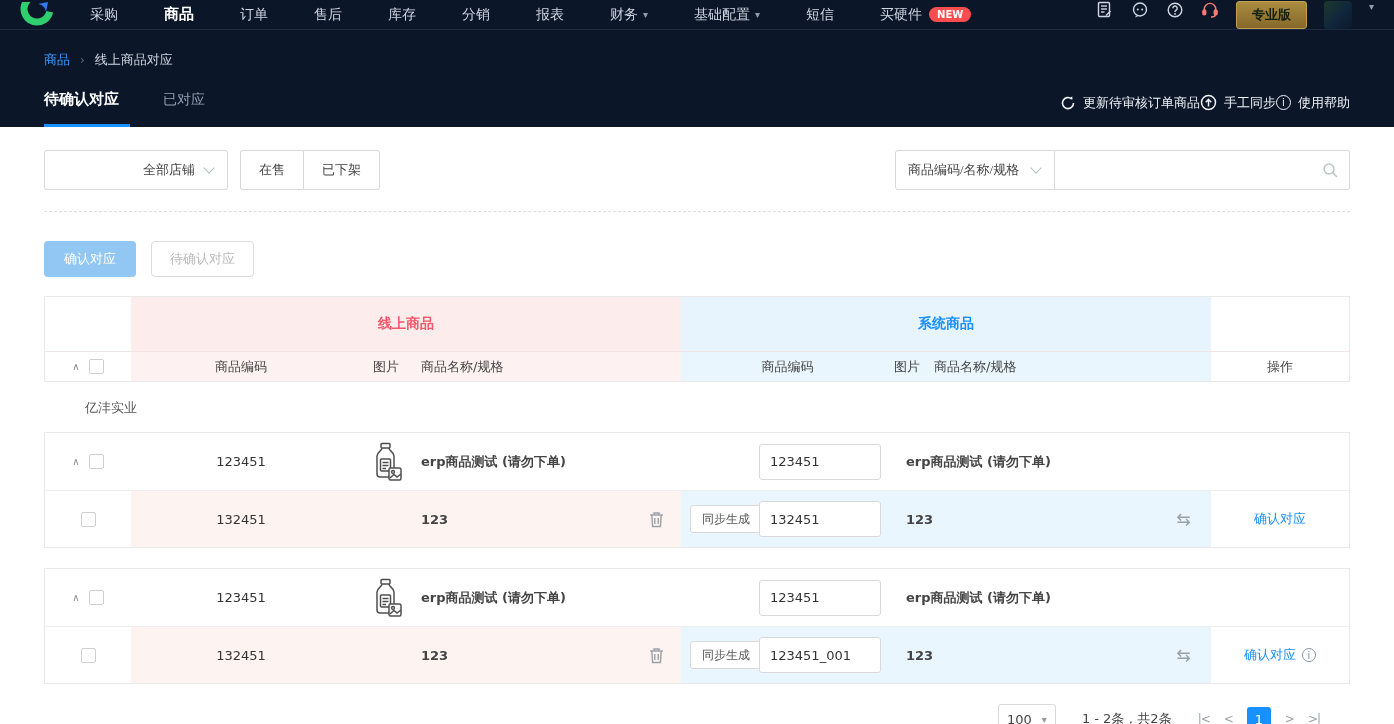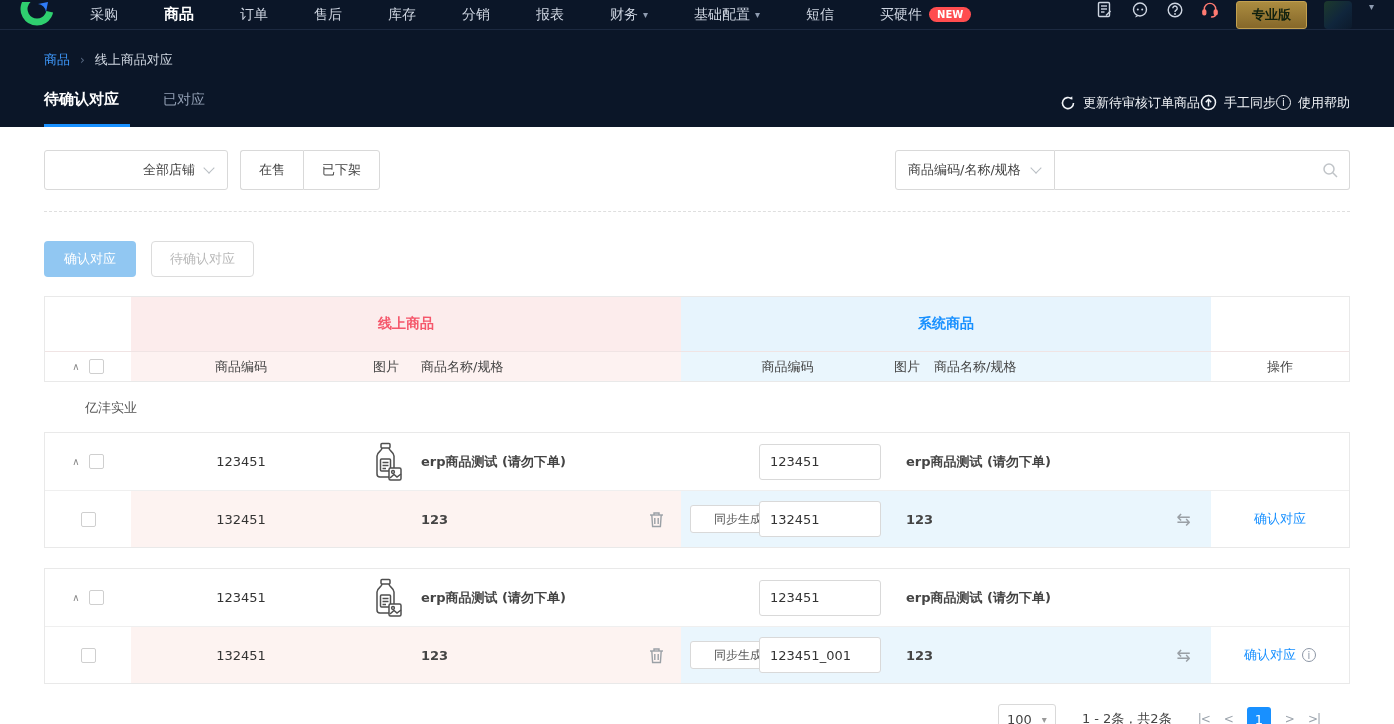--- a/index.html
+++ b/index.html
@@ -47,21 +47,21 @@
     display:flex; align-items:center; padding:0 12px; cursor:pointer; color:#444; }
   .select-box .sel-text { flex:1; }
   .chev { width:8px; height:8px; border-right:1.4px solid #b9bec4; border-bottom:1.4px solid #b9bec4;
     transform:rotate(45deg); margin:-4px 2px 0 10px; }
   .shop-select { width:184px;text-align:right; }
   .btn-group { display:flex; margin-left:12px; }
   .toggle-btn { height:40px; padding:0 18px; background:#fff; border:1px solid #d9d9d9;
     display:flex; align-items:center; color:#444; cursor:pointer; }
   .toggle-btn:first-child { border-radius:3px 0 0 3px; border-right:none; }
   .toggle-btn:last-child { border-radius:0 3px 3px 0; }
-  .filter-right { margin-left:auto; display:flex; }
+  .filter-right { margin-left:auto; display:flex;font-family:Liberation Serif, serif; }
   .type-select { width:160px; border-radius:3px 0 0 3px; }
   .search-wrap { width:295px; height:40px; border:1px solid #d9d9d9; border-left:none;
     border-radius:0 3px 3px 0; display:flex; align-items:center; padding:0 10px; }
   .search-wrap input { flex:1; border:none; outline:none; font-size:13px; height:100%;
     font-family:inherit; }
 
   .dashed-sep { border-top:1px dashed #dfdfdf; margin-top:21px; }
 
   .toolbar { margin-top:29px; display:flex; gap:15px; }
   .btn-confirm { height:36px; padding:0 20px; background:#91c7f2; color:#fff; border:none;
@@ -94,21 +94,21 @@
 
   .group-label { padding:17px 0 15px 41px; color:#555; }
 
   .group-box { border:1px solid #e9e9e9; margin-bottom:20px; }
   .prow { height:57px; }
   .prow.sub { border-top:1px solid #efefef; }
   .online-row { background:#fdf3f1; }
   .system-row { background:#eaf6fd; }
   .code-input { width:122px; height:36px; border:1px solid #d9d9d9; border-radius:3px;
     padding:0 10px; font-size:13px; font-family:inherit; color:#333; outline:none; background:#fff; }
-  .btn-sync { height:28px; padding:0 23px; margin-left:9px; background:#fff; border:1px solid #d9d9d9;
+  .btn-sync { height:28px; padding:0 11px; margin-left:9px; background:#fff; border:1px solid #d9d9d9;
     border-radius:3px; font-size:12px; color:#555; font-family:inherit; cursor:pointer; white-space:nowrap; }
   .link-confirm { color:#1890ff; cursor:pointer; text-decoration:none; }
   .swap-glyph { color:#9aa0a6; font-size:17px; cursor:pointer; }
   .info-circle { width:14px; height:14px; border:1.2px solid #8c96a5; border-radius:50%; color:#8c96a5;
     font-size:10px; display:inline-flex; align-items:center; justify-content:center; cursor:pointer; }
   .name-text { color:#444;font-weight:bold; }
 
   
   .pagination { margin-top:12px; display:flex; align-items:center; justify-content:flex-end; gap:26px; padding-right:30px; }
   .page-size { width:58px; height:30px; padding:0 8px; }

